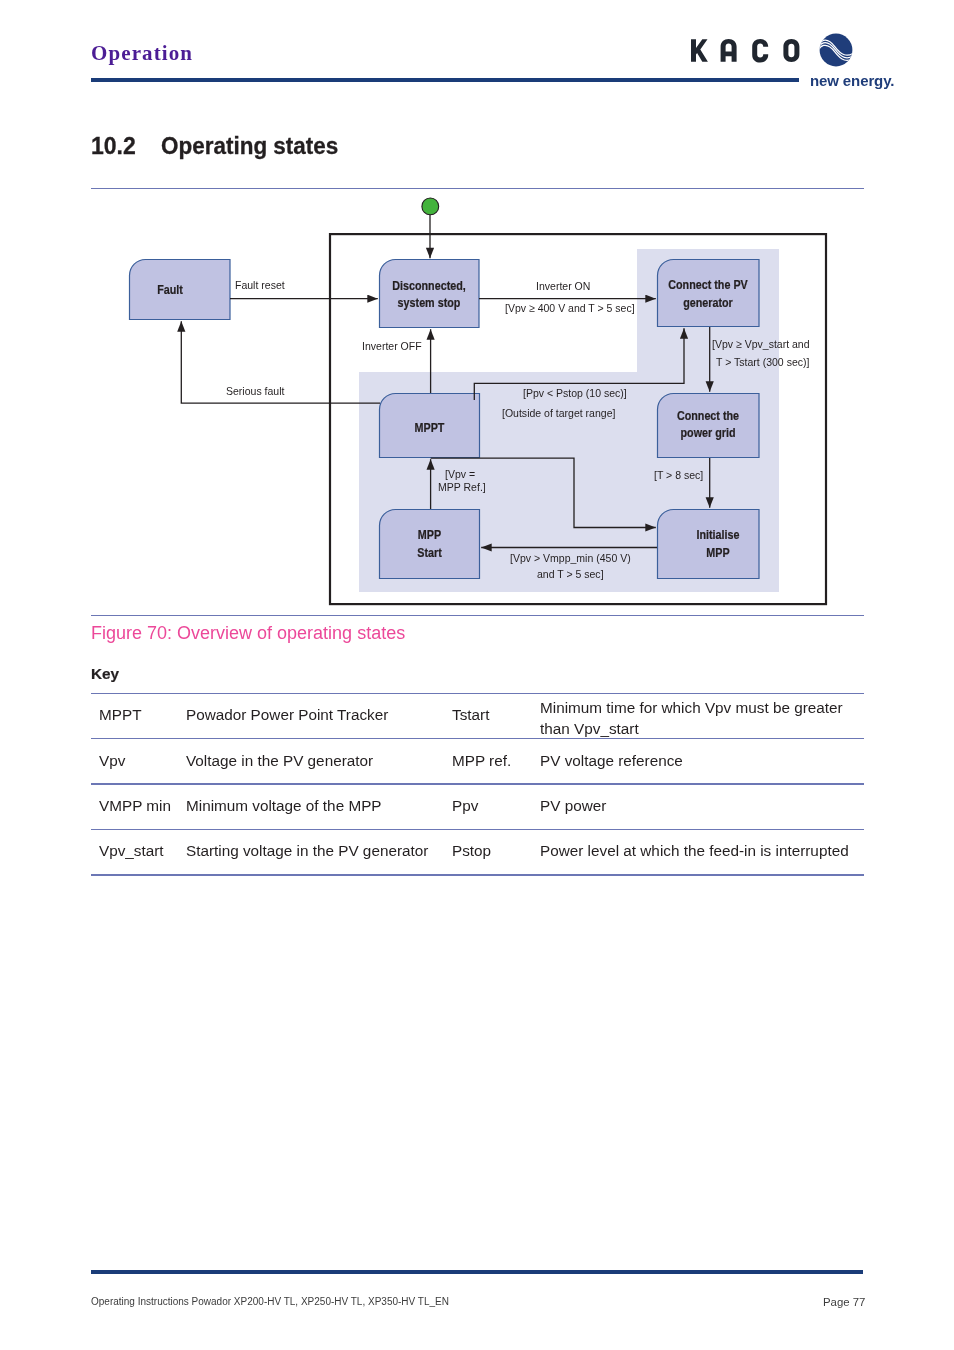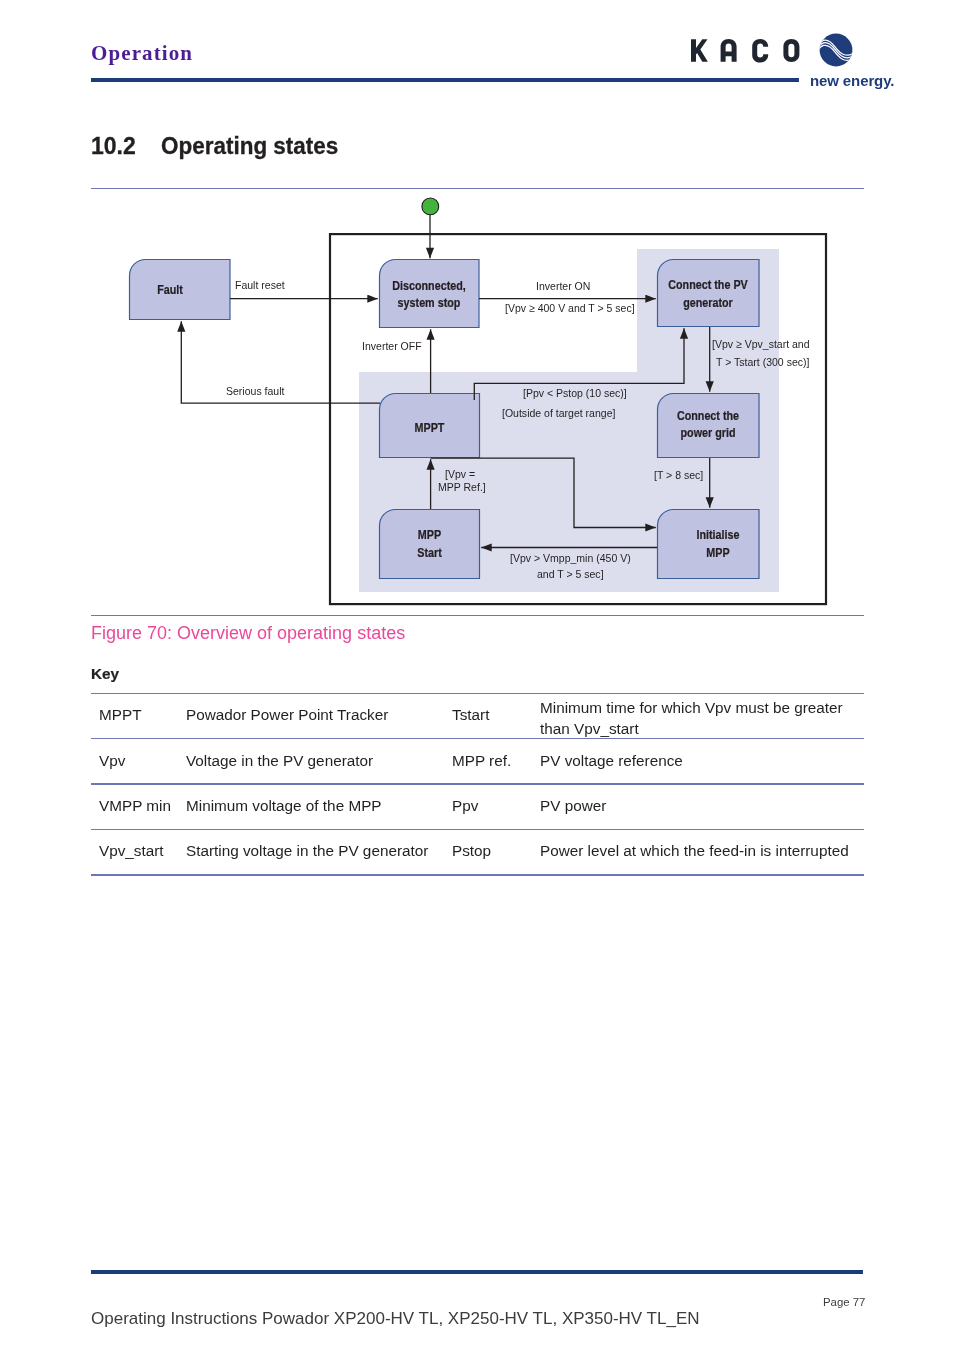--- a/index.html
+++ b/index.html
@@ -40,21 +40,21 @@
   .krow{left:0;width:954px;color:#231F20;}
   .krow span{position:absolute;top:0;display:inline-block;font-size:15.3px;line-height:19px;
              transform:translateZ(0);transform-origin:left top;}
   .c1{left:99px;}
   .c2{left:186px;}
   .c3{left:452px;}
   .c4{left:540px;width:316px;white-space:normal;}
 
   
   #footer-rule{left:91px;top:1270px;width:772px;height:4px;background:#1A3C78;}
-  #footer-left{left:91px;top:1296px;font-size:17px;color:#3C3C3C;transform:translateZ(0);margin-top:13px;}
+  #footer-left{left:91px;top:1296px;font-size:10px;color:#3C3C3C;transform:translateZ(0);}
   #footer-right{left:823px;top:1296px;font-size:11.4px;color:#3C3C3C;transform:translateZ(0);}
 
   
   #diagram{left:0px;top:0px;width:954px;height:1350px;}
   #diagram-labels{left:0;top:0;width:954px;height:1350px;}
   #diagram-labels div{position:absolute;}
   .slab{text-align:center;color:#231F20;}
   .slab i{display:block;font-style:normal;font-weight:bold;font-size:12.5px;
           line-height:17.9px;transform:scaleX(.86) translateZ(0);
           -webkit-text-stroke:0.22px #231F20;}

